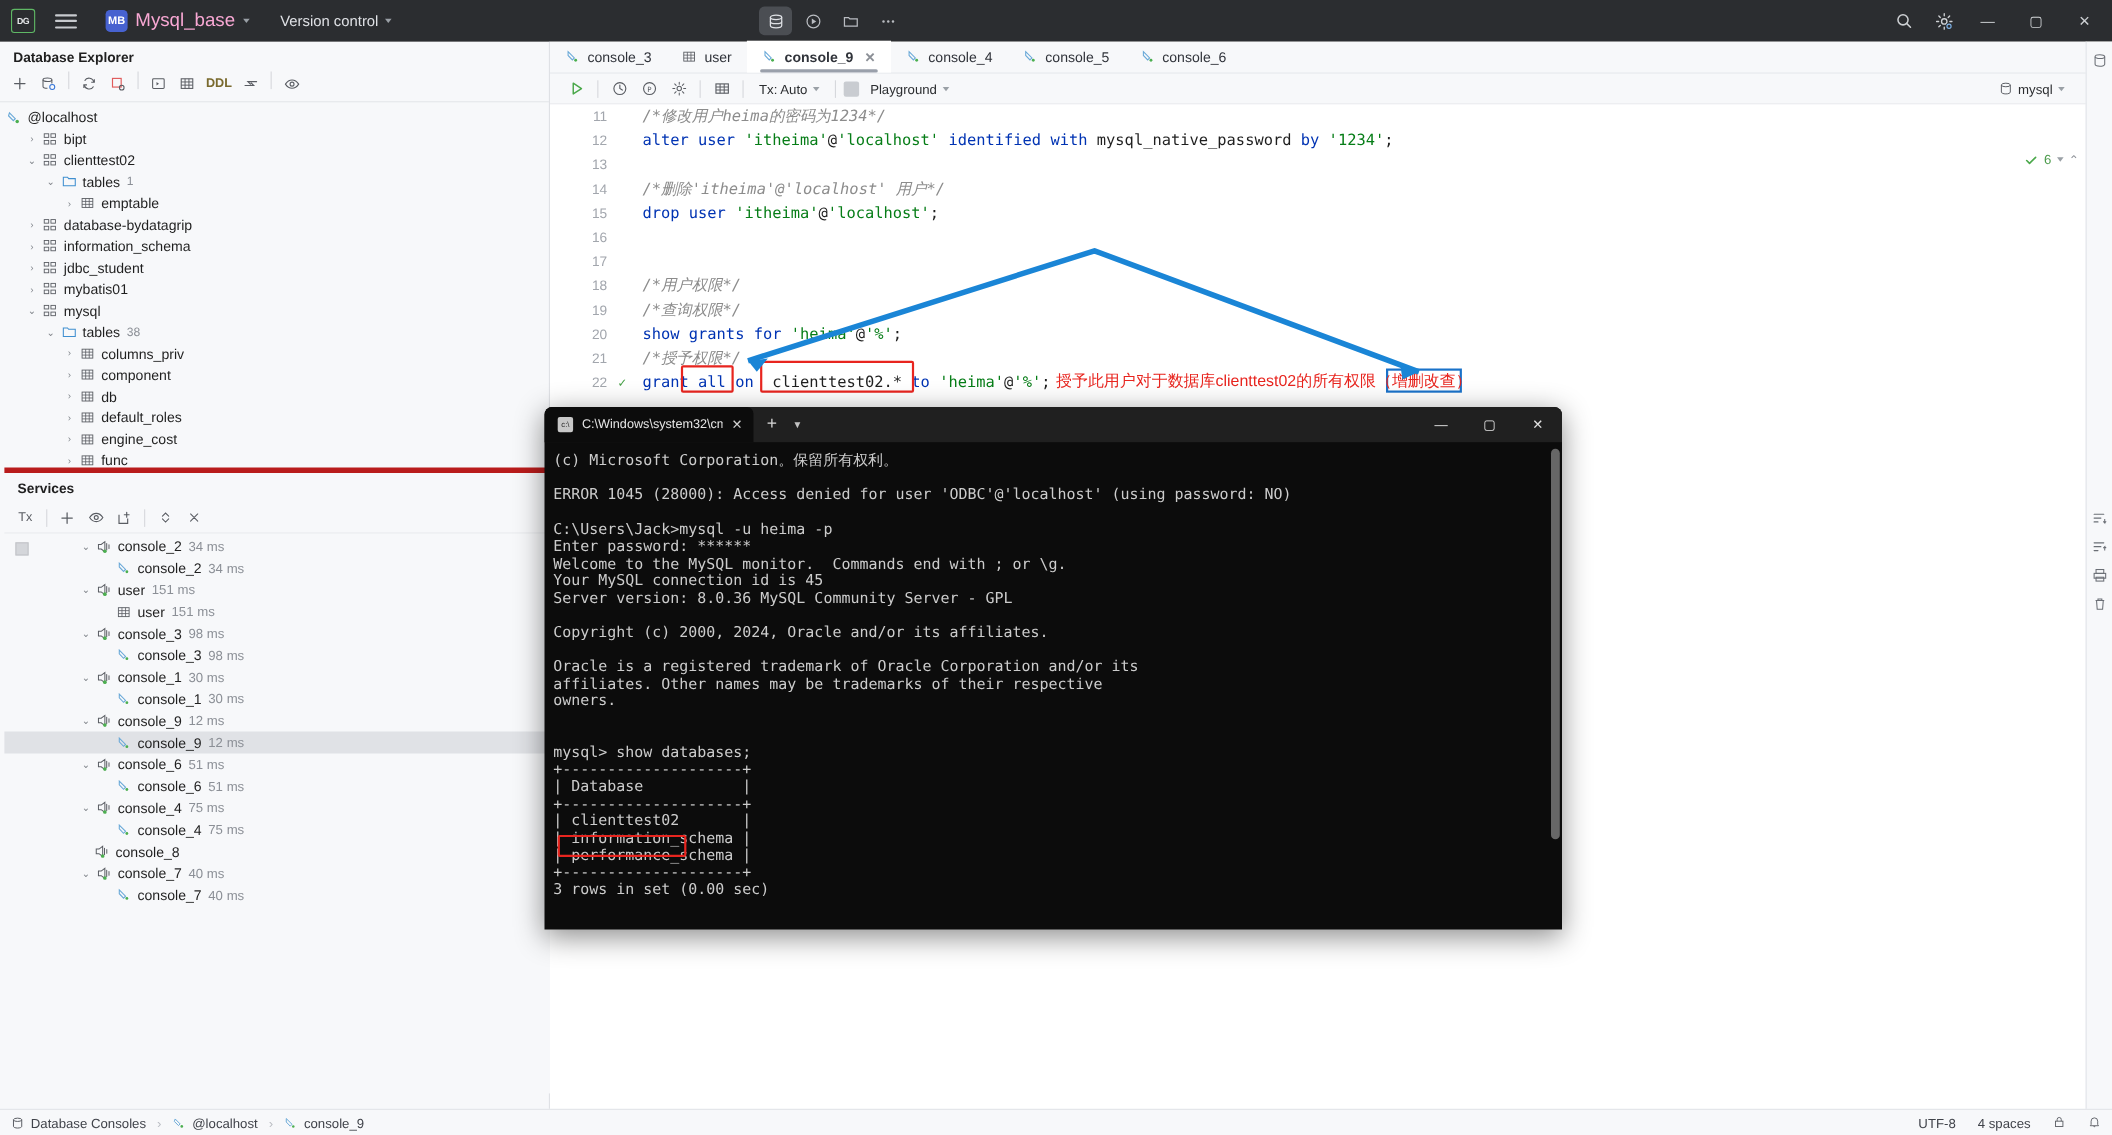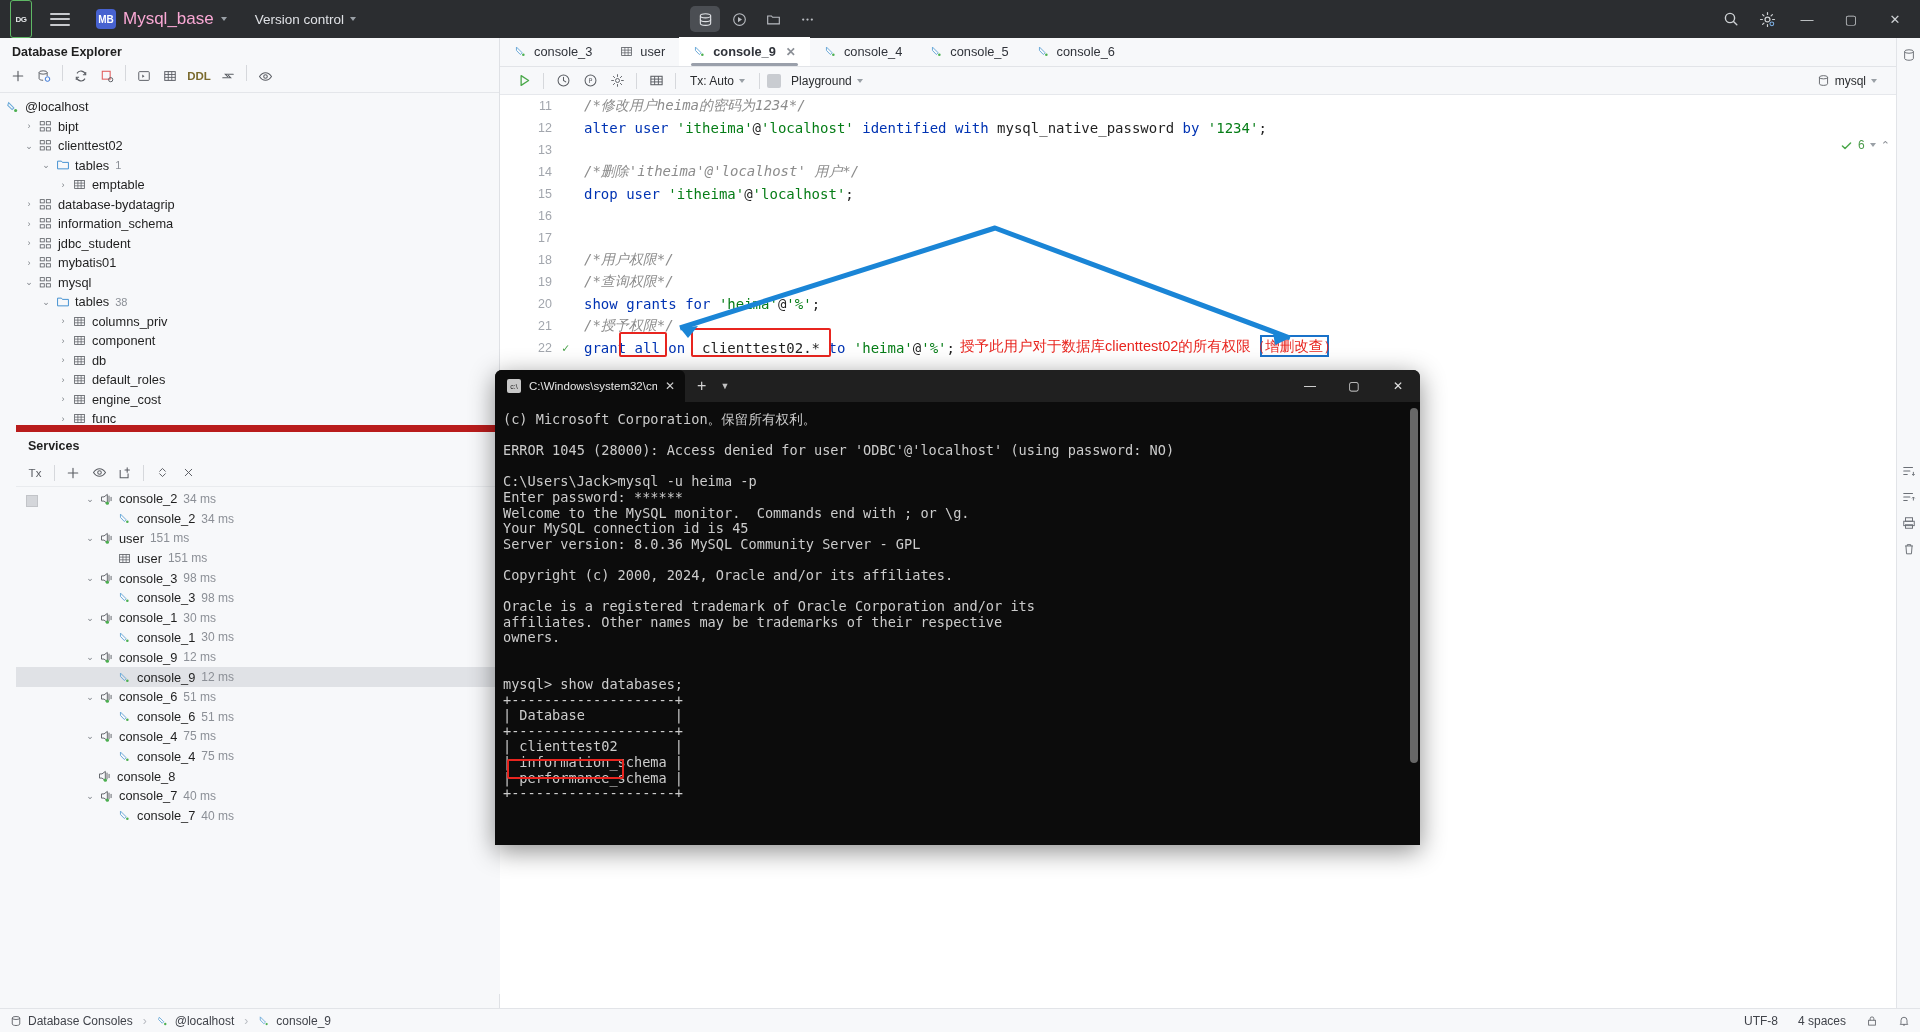--- a/index.html
+++ b/index.html
@@ -12,21 +12,21 @@
   }
   .app { position: relative; width: 1920px; height: 1032px; }
 
   
   .topbar {
     position: absolute; top: 0; left: 0; width: 1920px; height: 38px;
     background: #2b2d30; display: flex; align-items: center;
     color: #cfd1d3;
   }
   .logo-box {
-    width: 22px; height: 38px; margin-left: 10px; border: 1.6px solid #5fb865;
+    width: 22px; height: 22px; margin-left: 10px; border: 1.6px solid #5fb865;
     border-radius: 3px; display: flex; align-items: center; justify-content: center;
     font-size: 8px; font-weight: bold; color: #e6e8ea; letter-spacing: -0.5px;
     background: #2b2d30;
   }
   .burger { margin-left: 18px; width: 20px; display:flex; flex-direction:column; gap:3.5px; cursor:pointer;}
   .burger i { display:block; height: 2px; background:#c8cace; border-radius:1px;}
   .proj { display: flex; align-items: center; gap: 7px; margin-left: 20px; padding: 3px 6px; border-radius: 4px; cursor:pointer;}
   .proj .sq {
     width: 20px; height: 20px; background: #4762d0; border-radius: 4px;
     color: #fff; font-size: 10px; font-weight: bold; display: flex;
@@ -52,21 +52,21 @@
   .tree { padding-top: 4px; }
   .row { height: 19.5px; display:flex; align-items:center; font-size:12.8px; color:#1f1f1f; cursor:pointer; white-space:nowrap;}
   .row.selected { background:#e0e2e6; }
   .arrow { width: 16px; text-align:center; color:#7f8389; font-size:9px; flex:0 0 16px;}
   .arrow.none { color: transparent; }
   .ico { width: 17px; flex:0 0 17px; display:flex; align-items:center; justify-content:center; margin-right:4px;}
   .cnt { color:#8b8f96; font-size:11px; margin-left:6px;}
   .ms { color:#8b8f96; font-size:12px; margin-left:6px;}
 
   
-  .services { position:absolute; left:16px; top: 425px; width:500px; height: 569px; background:#f7f8fa; border-top:7px solid #b91c1c;}
+  .services { position:absolute; left:4px; top: 425px; width:500px; height: 569px; background:#f7f8fa; border-top:5px solid #b91c1c;}
   .svc-tools { height:28px; display:flex; align-items:center; gap:2px; padding-left:6px; border-bottom:1px solid #e9ebee;}
 
   
   .editor { position:absolute; left:500px; top:38px; width:1420px; height:994px; background:#ffffff;}
   .tabs { height: 29px; display:flex; align-items:flex-end; background:#f7f8fa; border-bottom:1px solid #e2e4e8;}
   .tab { height:29px; display:flex; align-items:center; gap:7px; padding: 0 14px; font-size:12.8px; color:#30333a; cursor:pointer; position:relative;}
   .tab.active { background:#ffffff; font-weight:bold; }
   .tab.active::after { content:""; position:absolute; left:12px; right:12px; bottom:0; height:3px; background:#9aa0ab; border-radius:2px;}
   .tab .x { color:#8b8f96; font-size:12px; margin-left:3px;}
 
@@ -923,20 +923,21 @@
         <div></div>
         <div></div>
         <div>mysql&gt; show databases;</div>
         <div>+--------------------+</div>
         <div>| Database           |</div>
         <div>+--------------------+</div>
         <div>| clienttest02       |</div>
         <div>| information_schema |</div>
         <div>| performance_schema |</div>
         <div>+--------------------+</div>
+        <div>3 rows in set (0.00 sec)</div>
       </div>
     <div class="cmdscroll">
         <div class="thumb"></div>
       </div>
     <div class="redbox" style="left:12px; top:389px; width:117px; height:20px;"></div>
   </div>
 
   <div class="rightrail">
     <div class="rr" style="margin-top:4px;">
       <svg width="14" height="14" viewBox="0 0 16 16">
@@ -993,21 +994,21 @@
     <span class="sep">›</span>
     <div class="item">
       <span>
         <svg width="12" height="12" viewBox="0 0 16 16">
             <path d="M3 2.5l7 7-2.2 2.2-4.8-5z" fill="none" stroke="#6aa9d8" stroke-width="1.2"></path>
             <circle cx="11.5" cy="12" r="1.5" fill="#4caf50"></circle>
           </svg>
       </span>
       <span>console_9</span>
     </div>
-    <div style="margin-left:auto;display:flex;align-items:center;">
+    <div style="margin-left:auto;display:flex;align-items:flex-start;">
       <div class="item">UTF-8</div>
       <div class="item">4 spaces</div>
       <div class="item">
         <svg width="12" height="12" viewBox="0 0 16 16">
             <rect x="3.5" y="7" width="9" height="6.5" fill="none" stroke="#5a5d63" stroke-width="1.1"></rect>
             <path d="M5.5 7V5a2.5 2.5 0 0 1 5 0v2" fill="none" stroke="#5a5d63" stroke-width="1.1"></path>
           </svg>
       </div>
       <div class="item">
         <svg width="12" height="12" viewBox="0 0 16 16">

